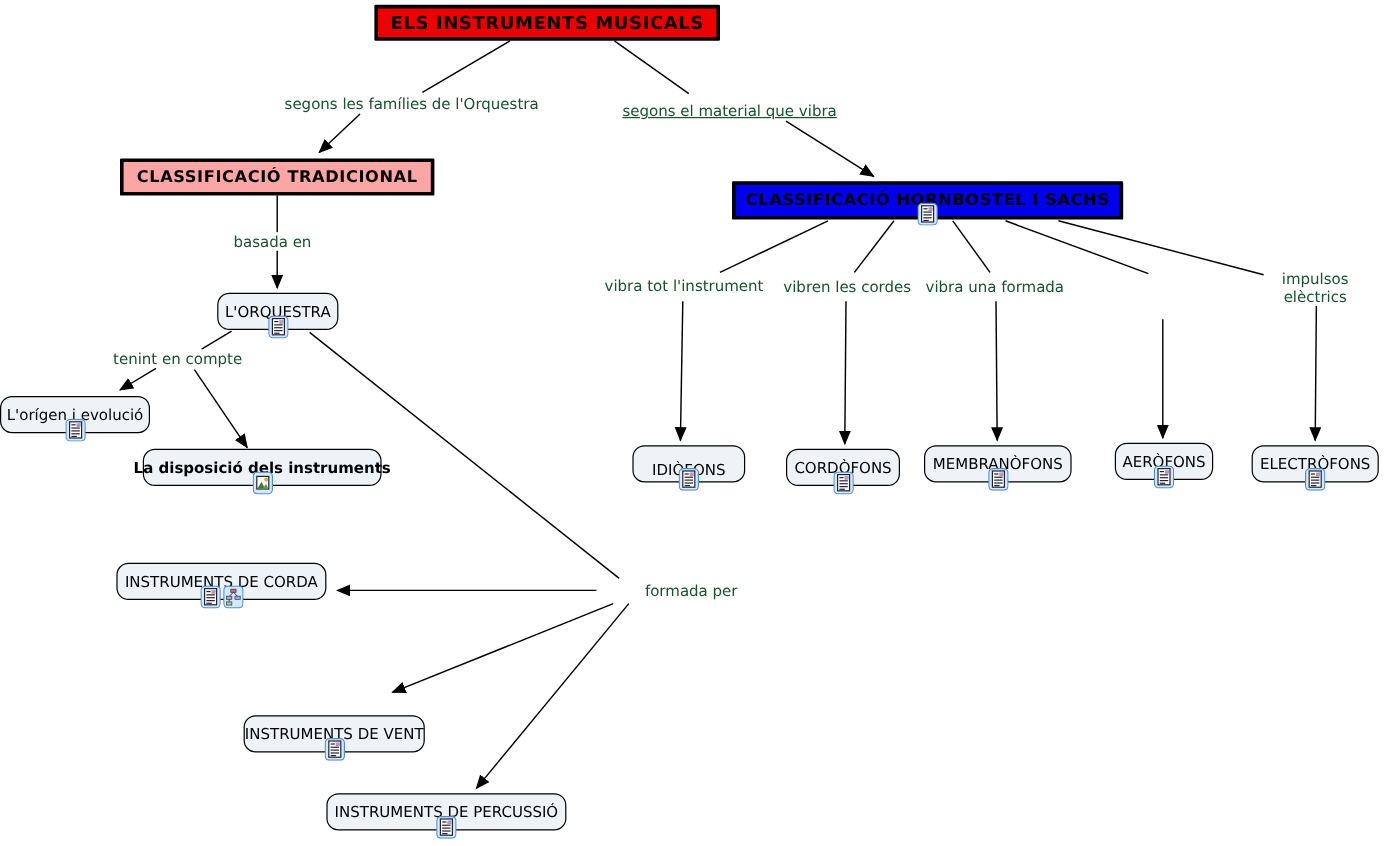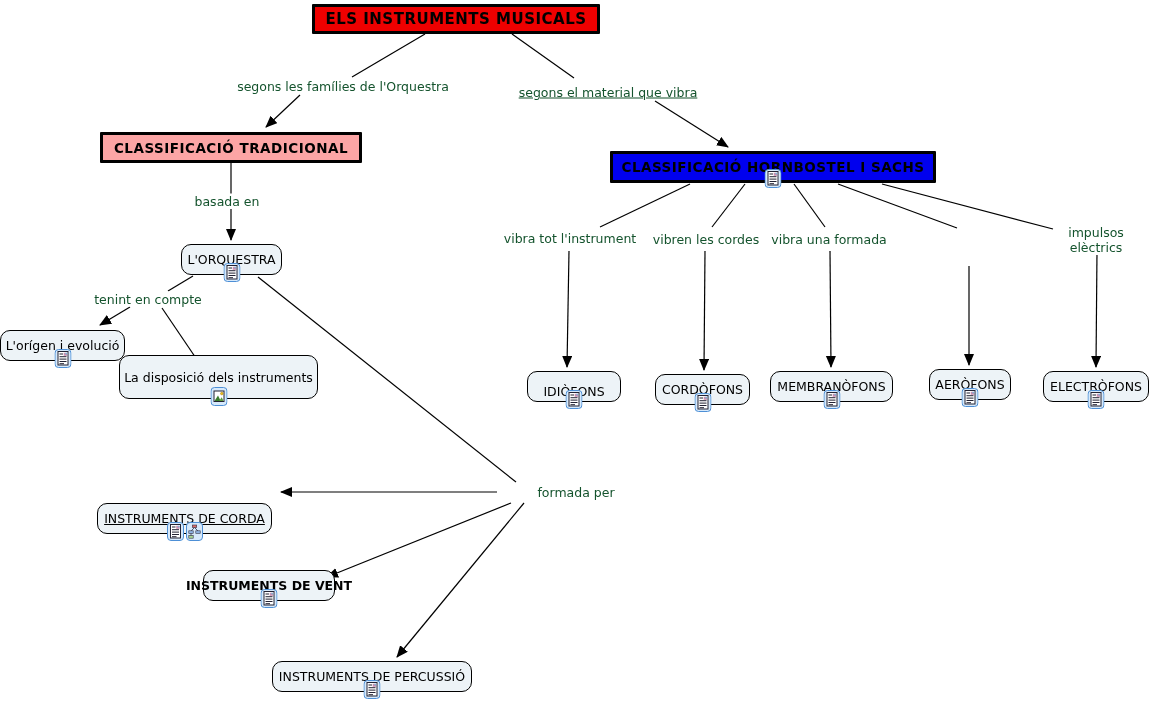--- a/index.html
+++ b/index.html
@@ -136,36 +136,36 @@
             <rect x="10.8" y="3.8" width="1.8" height="1.5" fill="#7fb2d8"></rect>
             <rect x="5" y="7.2" width="7" height="1" fill="#222233"></rect>
             <rect x="5" y="9.6" width="7" height="1" fill="#222233"></rect>
             <rect x="5" y="12" width="7" height="1" fill="#222233"></rect>
             <rect x="5" y="14.2" width="4.5" height="1" fill="#222233"></rect>
           </svg>
         </span>
       </div>
   </div>
 
-  <div class="node" style="left:119px; top:355px; width:199px; height:44px;">
+  <div class="node" style="left:119px; top:374px; width:199px; height:31px;font-weight:bold;">
     <span>La disposició dels instruments</span>
     <div class="icons">
         <span class="ricon">
           <svg width="17" height="19" viewBox="0 0 17 19">
             <rect x="0.5" y="0.5" width="16" height="18" rx="3.5" fill="#d6e9fb" stroke="#4d8fd6"></rect>
             <rect x="3.5" y="4" width="10" height="10.5" fill="#ffffff" stroke="#222233"></rect>
             <polygon points="4,14 7.5,8.5 10.2,14" fill="#3a7d2c"></polygon>
             <polygon points="8.6,14 11.2,10.2 13,14" fill="#5a9c3f"></polygon>
             <circle cx="11.3" cy="6.6" r="1.3" fill="#f0c020" stroke="#a07800" stroke-width="0.5"></circle>
           </svg>
         </span>
       </div>
   </div>
 
-  <div class="node" style="left:97px; top:503px; width:175px; height:31px;text-decoration:underline;">
+  <div class="node" style="left:97px; top:469px; width:175px; height:31px;">
     <span>INSTRUMENTS DE CORDA</span>
     <div class="icons">
       <span class="ricon">
           <svg width="17" height="19" viewBox="0 0 17 19">
             <rect x="0.5" y="0.5" width="16" height="18" rx="3.5" fill="#d6e9fb" stroke="#4d8fd6"></rect>
             <rect x="3.5" y="2.5" width="10" height="13.5" fill="#ffffff" stroke="#222233"></rect>
             <rect x="5" y="4.5" width="3.5" height="1" fill="#222233"></rect>
             <rect x="9.2" y="3.8" width="3.4" height="3" fill="#c98fb0"></rect>
             <rect x="10.8" y="3.8" width="1.8" height="1.5" fill="#7fb2d8"></rect>
             <rect x="5" y="7.2" width="7" height="1" fill="#222233"></rect>
@@ -182,21 +182,21 @@
             <line x1="5" y1="11" x2="5" y2="14" stroke="#333344" stroke-width="0.8"></line>
             <rect x="6.3" y="3" width="4.4" height="2.6" fill="#d96a6a" stroke="#333344" stroke-width="0.6"></rect>
             <rect x="2.8" y="8.8" width="4.4" height="2.6" fill="#8fb4e3" stroke="#333344" stroke-width="0.6"></rect>
             <rect x="9.8" y="8.8" width="4.4" height="2.6" fill="#8fb4e3" stroke="#333344" stroke-width="0.6"></rect>
             <rect x="2.8" y="13.6" width="4.4" height="2.6" fill="#a8d695" stroke="#333344" stroke-width="0.6"></rect>
           </svg>
         </span>
     </div>
   </div>
 
-  <div class="node" style="left:203px; top:570px; width:132px; height:31px;font-weight:bold;">
+  <div class="node" style="left:203px; top:596px; width:151px; height:31px;">
     <span>INSTRUMENTS DE VENT</span>
     <div class="icons">
         <span class="ricon">
           <svg width="17" height="19" viewBox="0 0 17 19">
             <rect x="0.5" y="0.5" width="16" height="18" rx="3.5" fill="#d6e9fb" stroke="#4d8fd6"></rect>
             <rect x="3.5" y="2.5" width="10" height="13.5" fill="#ffffff" stroke="#222233"></rect>
             <rect x="5" y="4.5" width="3.5" height="1" fill="#222233"></rect>
             <rect x="9.2" y="3.8" width="3.4" height="3" fill="#c98fb0"></rect>
             <rect x="10.8" y="3.8" width="1.8" height="1.5" fill="#7fb2d8"></rect>
             <rect x="5" y="7.2" width="7" height="1" fill="#222233"></rect>

